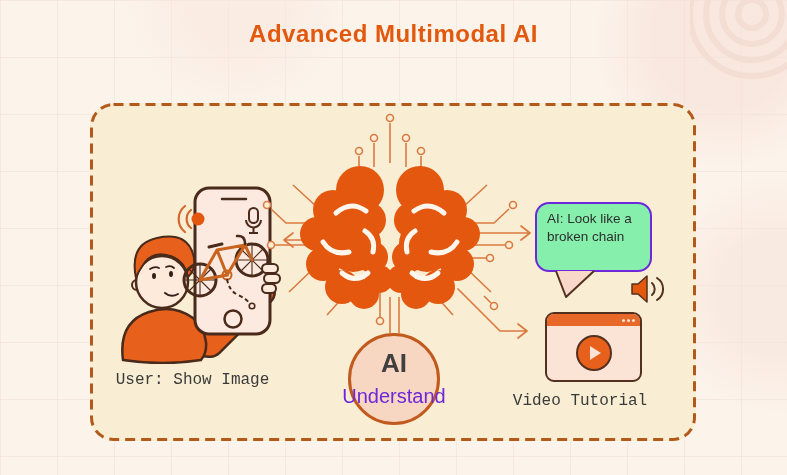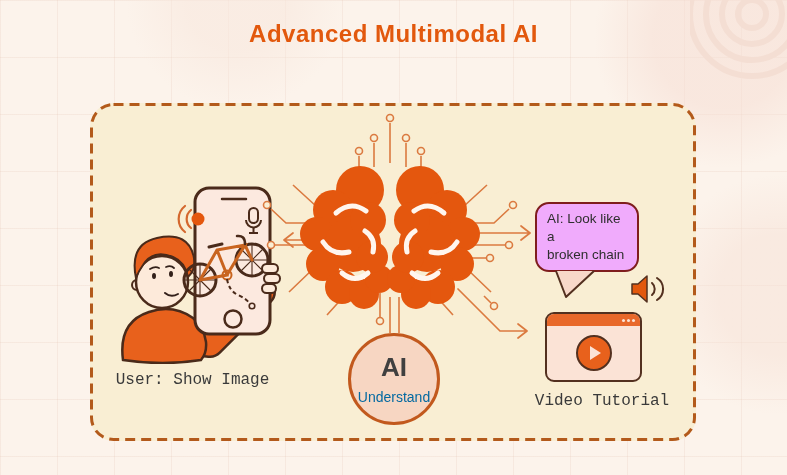--- a/index.html
+++ b/index.html
@@ -26,24 +26,24 @@
     background:#f9eed3;border-radius:24px;
   }
   #overlay{left:90px;top:103px;pointer-events:none;}
   #person-svg{left:105px;top:172px;pointer-events:none;}
   #ai-badge{
     left:348px;top:333px;width:86px;height:86px;border-radius:50%;
     background:#f7d6c2;border:3px solid #c2591d;
     display:flex;flex-direction:column;align-items:center;justify-content:center;
   }
   #ai-badge .big{font-size:26px;font-weight:bold;color:#404040;line-height:1;}
-  #ai-badge .small{font-size:14px;color:#0369a1;margin-top:9px;}
+  #ai-badge .small{font-size:20px;color:#6d28d9;margin-top:9px;}
   #bubble{
-    left:535px;top:202px;width:104px;height:70px;box-sizing:border-box;
-    background:#f0abfc;border:2px solid #7f1d1d;border-radius:14px;
+    left:535px;top:202px;width:117px;height:70px;box-sizing:border-box;
+    background:#86efac;border:2px solid #6d28d9;border-radius:14px;
     padding:6px 10px;font-size:13.5px;line-height:1.32;color:#2e2e2e;
   }
   #bubble-tail{left:550px;top:270px;}
   #speaker{left:630px;top:272px;}
   #video-window{
     left:545px;top:312px;width:97px;height:70px;box-sizing:border-box;
     background:#fbe3d6;border:2px solid #53301f;border-radius:9px;overflow:hidden;
   }
   #video-titlebar{
     height:12px;background:#e8682a;display:flex;align-items:center;
@@ -57,21 +57,21 @@
   }
   #play-tri{
     width:0;height:0;margin-left:3px;
     border-top:7px solid transparent;border-bottom:7px solid transparent;
     border-left:11px solid #fbe3d6;
   }
   .caption{
     font-size:16px;color:#3a3a3a;text-align:center;line-height:1.55;font-family:Liberation Mono, monospace;
   }
   #user-caption{left:100px;top:368px;width:185px;}
-  #video-caption{left:526px;top:389px;width:152px;}
+  #video-caption{left:504px;top:389px;width:152px;}
 </style>
 </head>
 <body>
 
 <svg class="abs" style="left:690px;top:0;" width="97" height="110">
   <g fill="none" stroke="#f4ded3" stroke-width="6">
     <circle cx="62" cy="14" r="14"></circle>
     <circle cx="62" cy="14" r="30"></circle>
     <circle cx="62" cy="14" r="46"></circle>
     <circle cx="62" cy="14" r="62"></circle>

